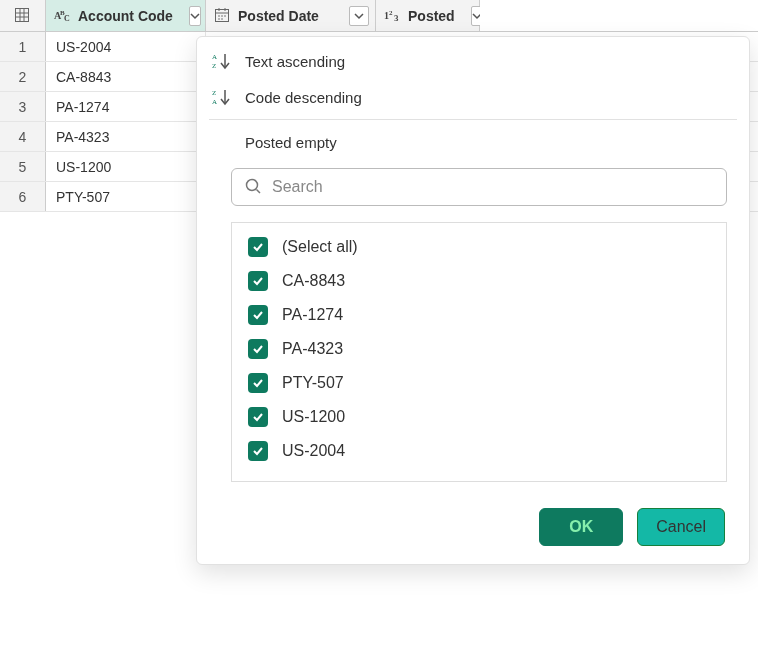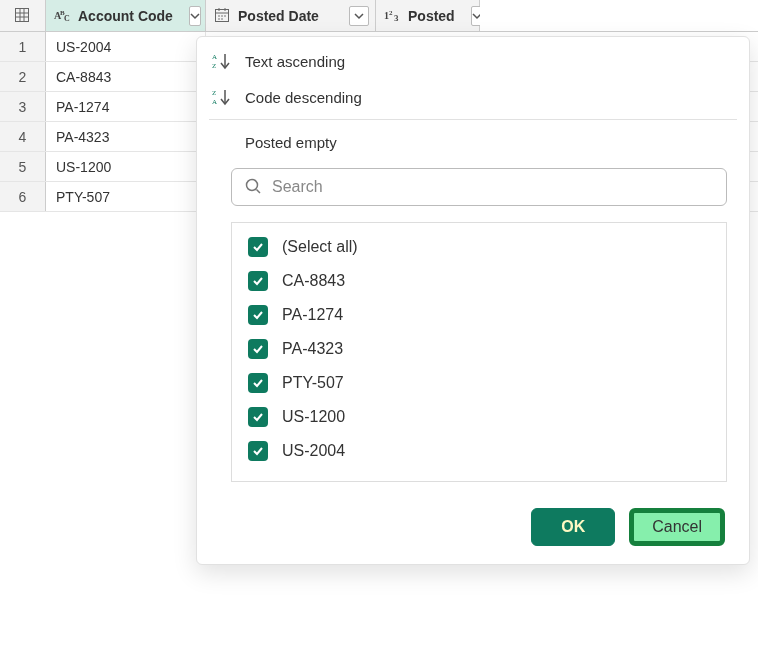--- a/index.html
+++ b/index.html
@@ -169,28 +169,28 @@
       height: 38px;
       border-radius: 6px;
       font-size: 16px;
       display: flex; align-items: center; justify-content: center;
       cursor: pointer;
       padding: 0 18px;
       font-family: inherit;
     }
     .btn.primary {
       background: #0e7a5f;
-      color: #fef9c3;
+      color: #86efac;
       border: 1px solid #0e7a5f;
       font-weight: 600;
     }
     .btn.secondary {
-      background: #86efac;
+      background: #14b8a6;
       color: #333;
-      border: 5px solid #15803d;
+      border: 1px solid #15803d;
     }
   </style>
 </head>
 <body>
 
 <div class="header-row">
   <div class="header-cell row-num-header">
     <span class="type-icon">
       <svg width="16" height="16" viewBox="0 0 16 16">
           <rect x="1.5" y="1.5" width="13" height="13" fill="none" stroke="#666"></rect>

